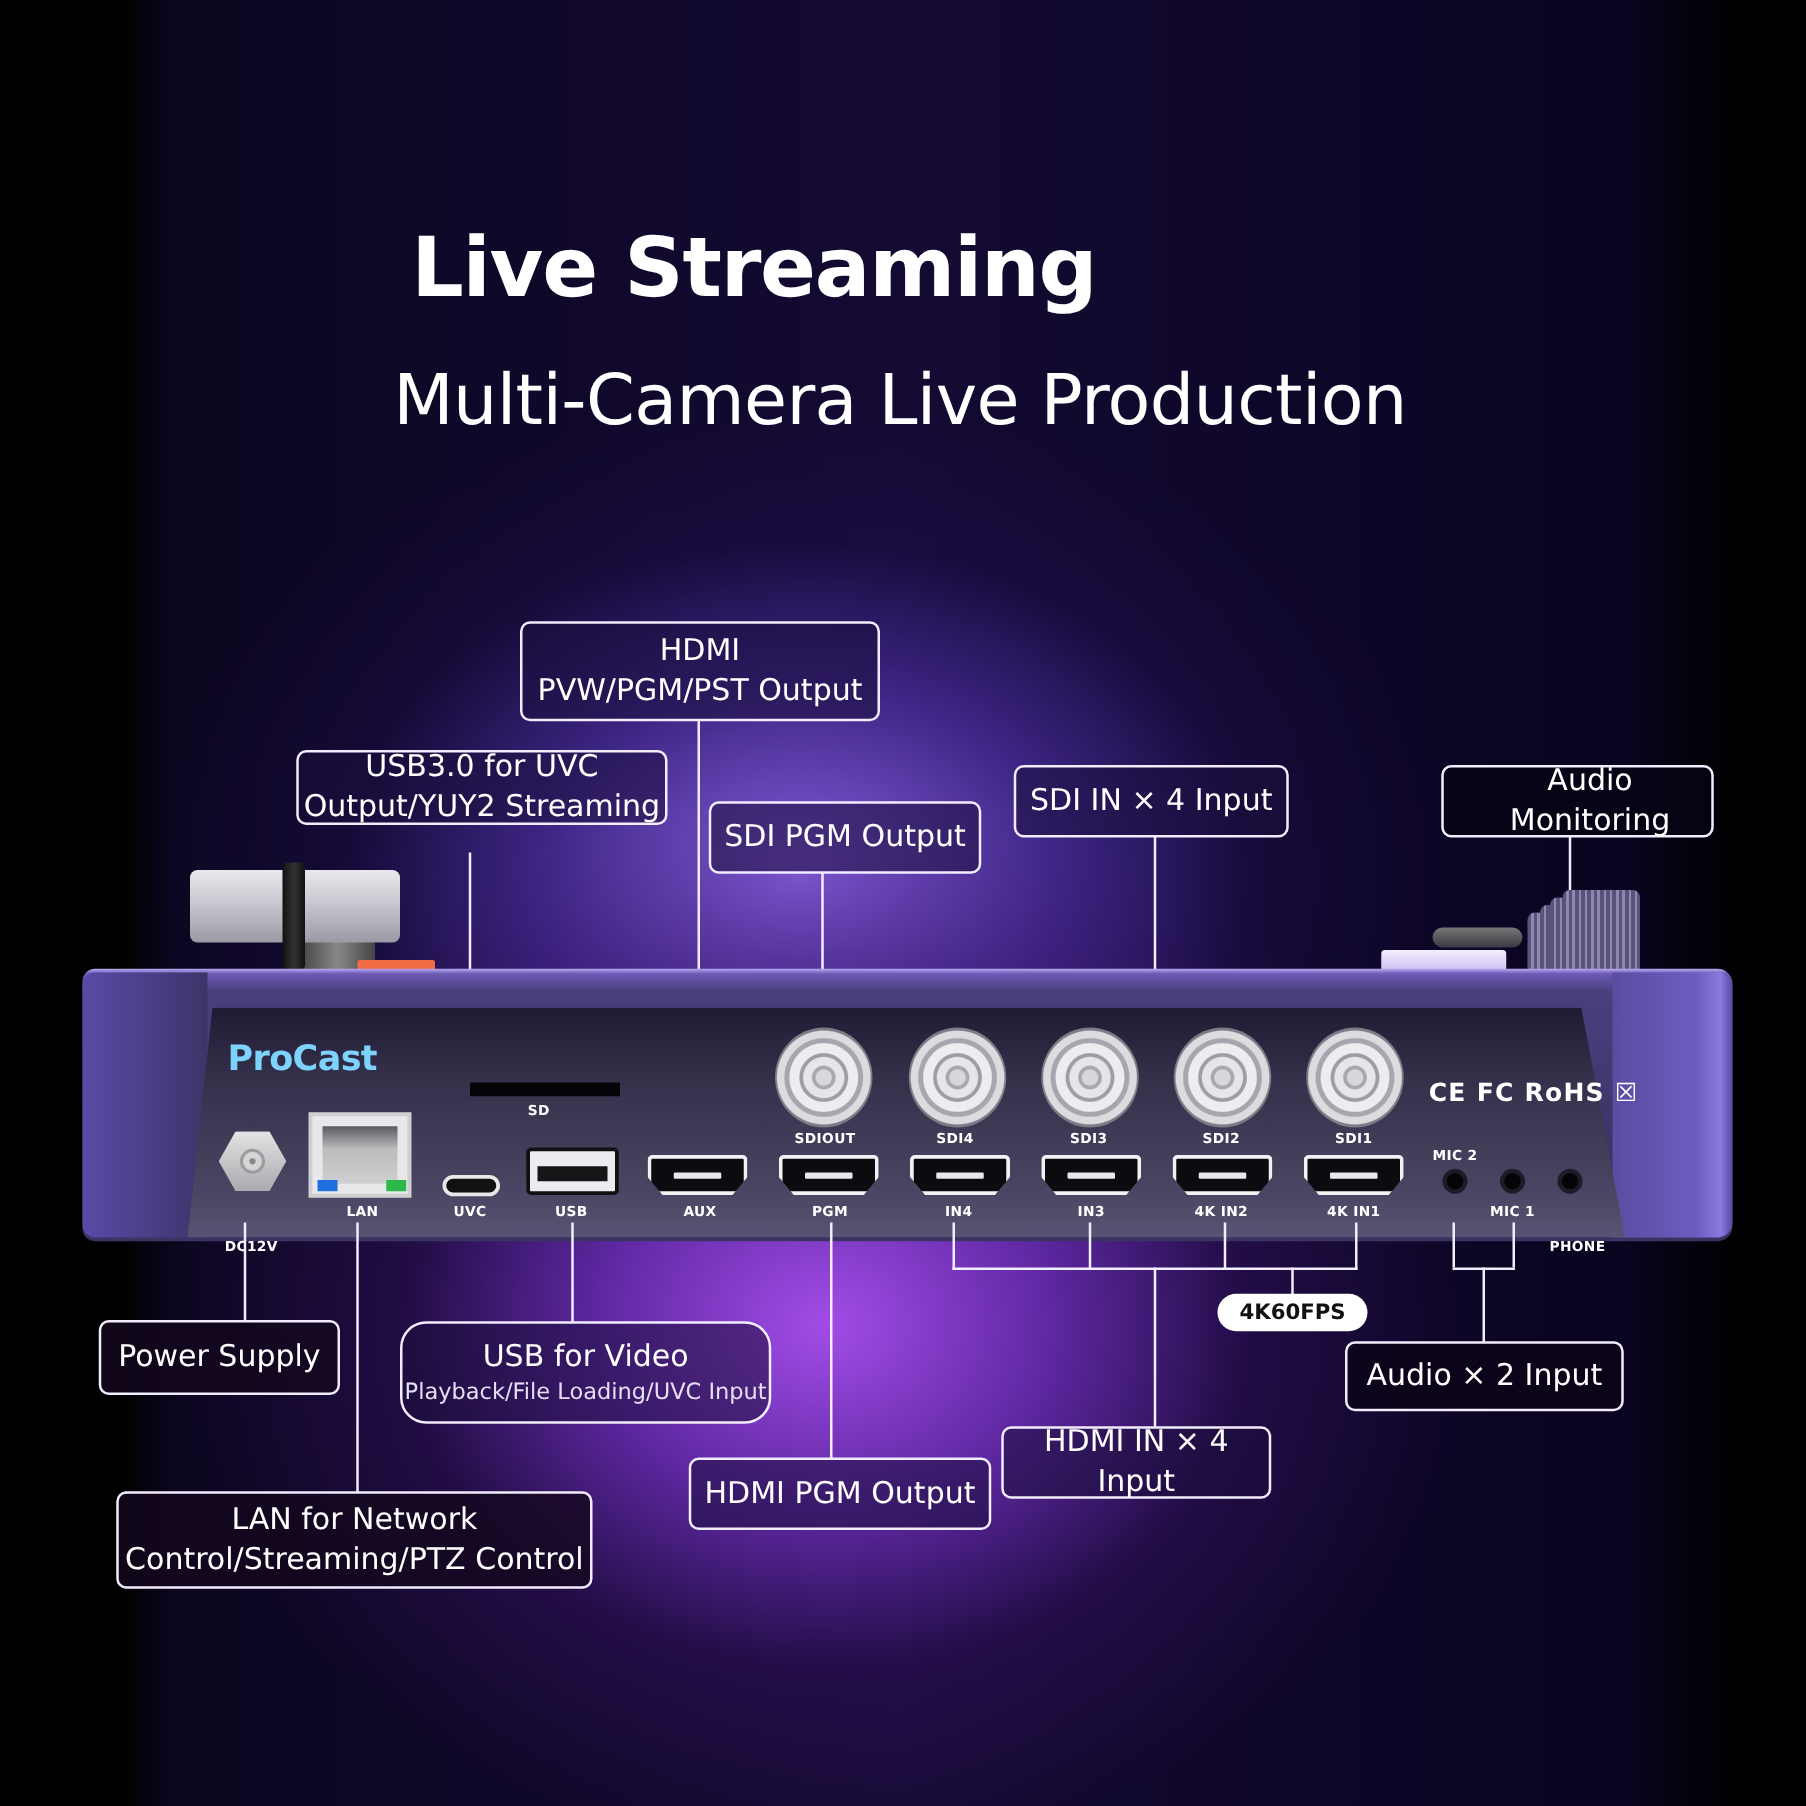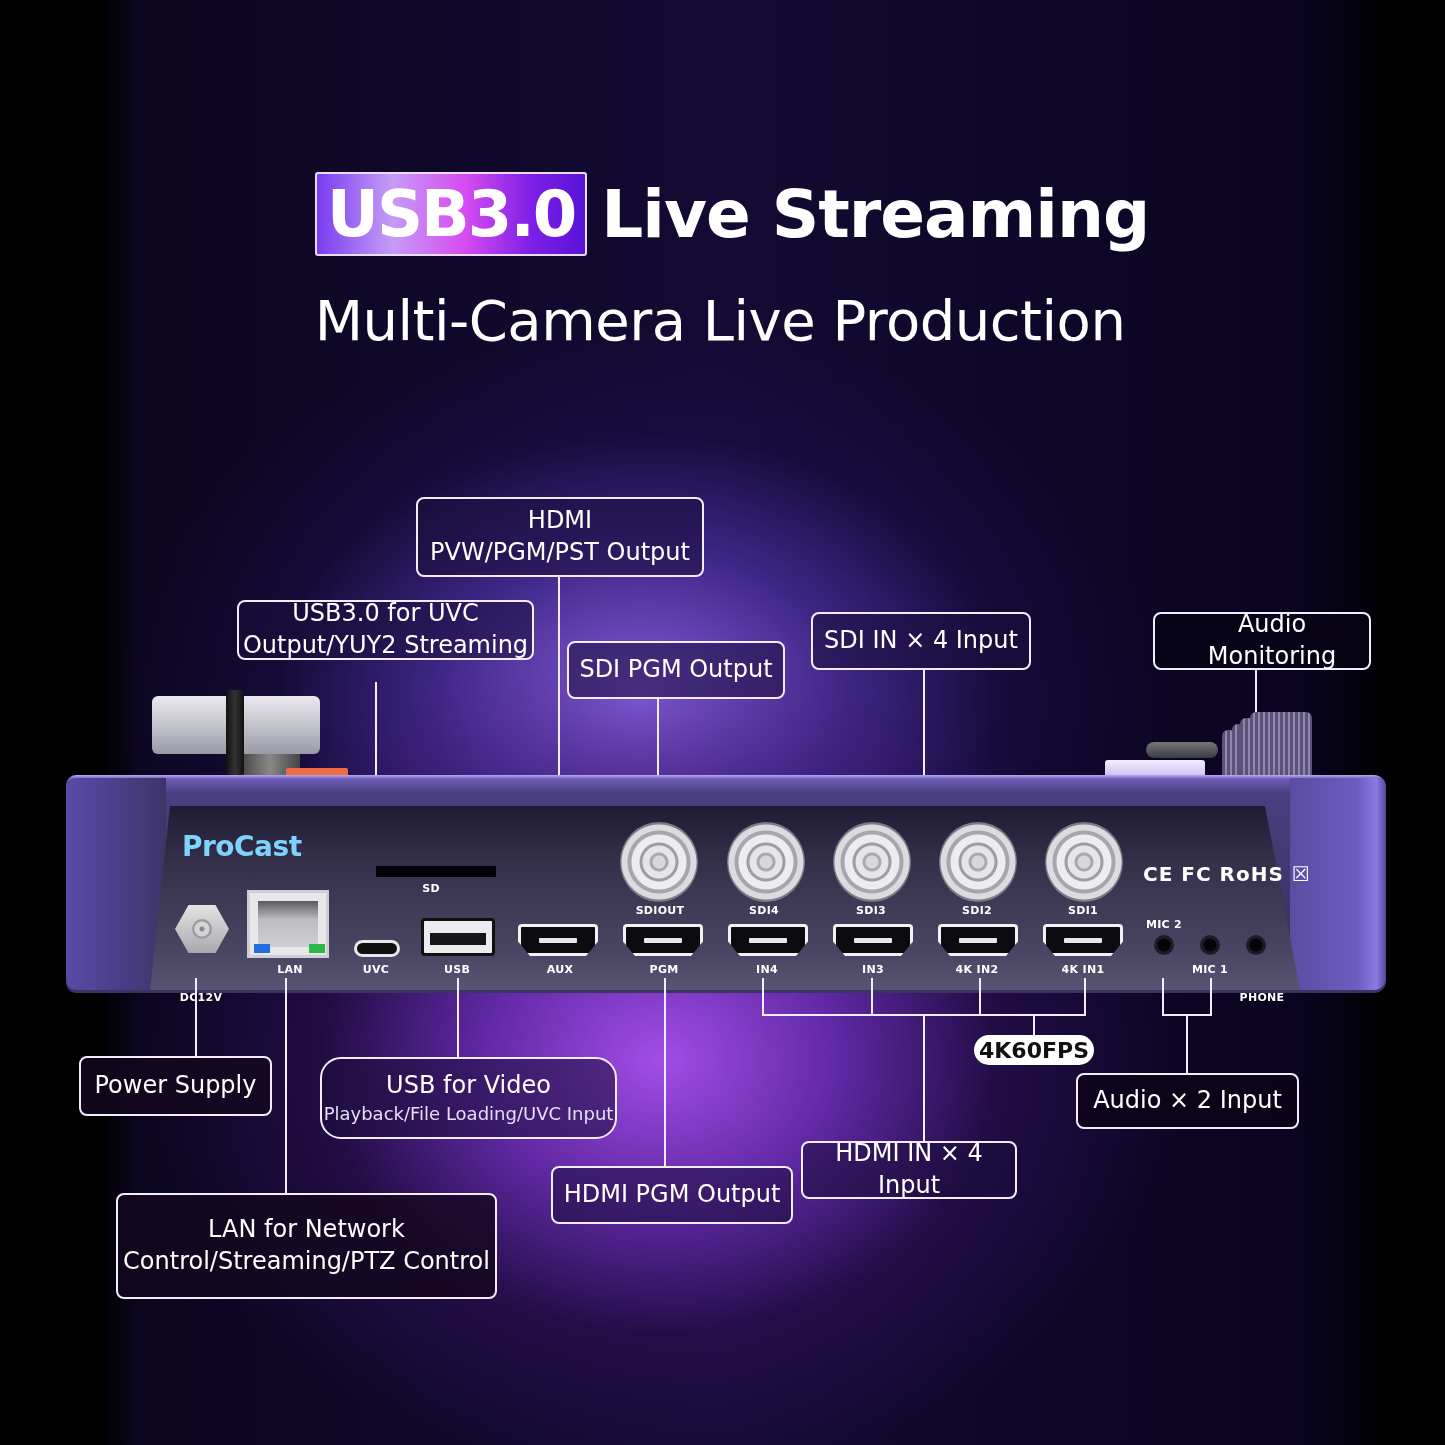--- a/index.html
+++ b/index.html
@@ -79,31 +79,30 @@
   .usba::after { content:""; position:absolute; left:6px; top:12px; width:56px; height:12px; background:#151517; }
   .hdmi { position:absolute; top:924px; width:80px; height:32px; background:#0c0b10; border:3px solid #f2f2f4;
     clip-path: polygon(0 0,100% 0,100% 55%,85% 100%,15% 100%,0 55%); border-radius:4px; }
   .hdmi::after { content:""; position:absolute; left:18px; top:11px; width:38px; height:5px; background:#e8e8ea; border-radius:1px; }
   .bnc { position:absolute; top:822px; width:78px; height:80px; border-radius:50%;
     background: radial-gradient(circle, #d8d8dc 0 6px, #a8a8b0 7px 9px, #e6e6ea 10px 16px, #9d9da5 17px 19px, #ededf0 20px 27px, #a6a6ae 28px 31px, #dcdce0 32px 37px, #7c7c86 38px 40px); }
   .audio-jack { position:absolute; top:935px; width:20px; height:20px; border-radius:50%; background: radial-gradient(circle,#050507 0 6px,#1d1b25 7px 10px); }
   .cert { position:absolute; left:1143px; top:862px; font-family:"DejaVu Sans", sans-serif; font-weight:bold; font-size:20px; color:#fff; letter-spacing:1px; }
 
   .fps-pill { position:absolute; left:974px; top:1035px; width:120px; height:30px; border-radius:15px; background:#fff; color:#111;
-    font-family:"DejaVu Sans", sans-serif; font-weight:bold; font-size:22px; display:flex; align-items:center; justify-content:center; }
+    font-family:"DejaVu Sans", sans-serif; font-weight:bold; font-size:17px; display:flex; align-items:center; justify-content:center; }
 </style>
 </head>
 <body>
 
 <div class="stage"></div>
 <div class="side-black-left"></div>
 <div class="side-black-right"></div>
 
 <div class="headline">
-  <div class="badge">USB3.0</div>
   <div class="headline-text">Live Streaming</div>
 </div>
 <div class="subhead">Multi-Camera Live Production</div>
 
 <div class="line" style="left:558px; top:576px; width:2px; height:350px;"></div>
 <div class="line" style="left:375px; top:682px; width:2px; height:262px;"></div>
 <div class="line" style="left:657px; top:698px; width:2px; height:126px;"></div>
 <div class="line" style="left:923px; top:668px; width:2px; height:120px;"></div>
 <div class="line" style="left:762px; top:786px; width:324px; height:2px;"></div>
 <div class="line" style="left:762px; top:786px; width:2px; height:40px;"></div>
@@ -211,21 +210,21 @@
 <div class="callout" style="left:1153px; top:612px; width:218px; height:58px; background: rgba(8,4,20,0.8); padding-left: 20px;">
   <div>Audio Monitoring</div>
 </div>
 <div class="callout" style="left:79px; top:1056px; width:193px; height:60px; background: rgba(20,8,30,0.8);">
   <div>Power Supply</div>
 </div>
 <div class="callout" style="left:320px; top:1057px; width:297px; height:82px;border-radius:21px;">
   <div>USB for Video</div>
   <div class="small">Playback/File Loading/UVC Input</div>
 </div>
-<div class="callout" style="left:116px; top:1193px; width:381px; height:106px; background: rgba(20,8,30,0.8); justify-content: center;">
+<div class="callout" style="left:93px; top:1193px; width:381px; height:78px; background: rgba(20,8,30,0.8); justify-content: center;">
   <div>LAN for Network</div>
   <div>Control/Streaming/PTZ Control</div>
 </div>
 <div class="callout" style="left:551px; top:1166px; width:242px; height:58px;">
   <div>HDMI PGM Output</div>
 </div>
 <div class="callout" style="left:801px; top:1141px; width:216px; height:58px;">
   <div>HDMI IN × 4 Input</div>
 </div>
 <div class="callout" style="left:1076px; top:1073px; width:223px; height:56px; background: rgba(12,4,24,0.8);">

